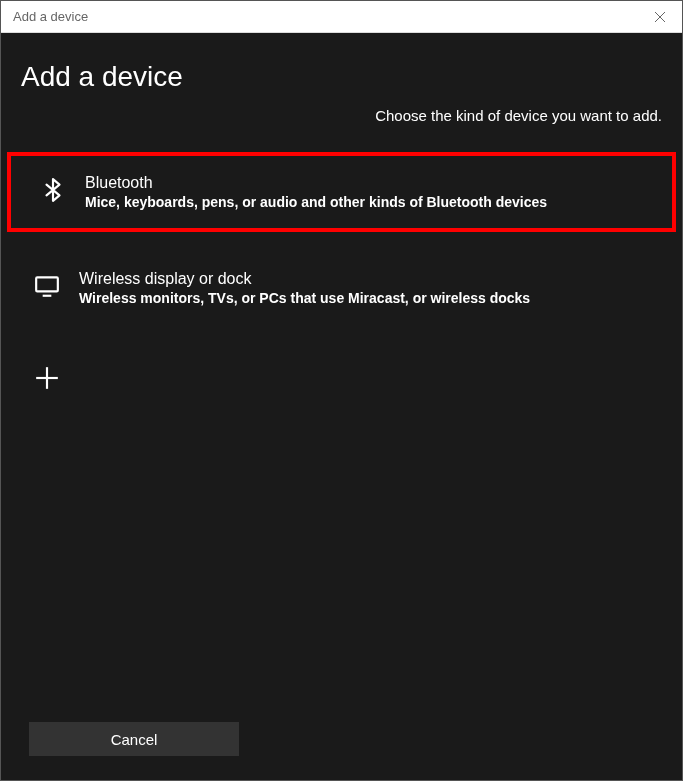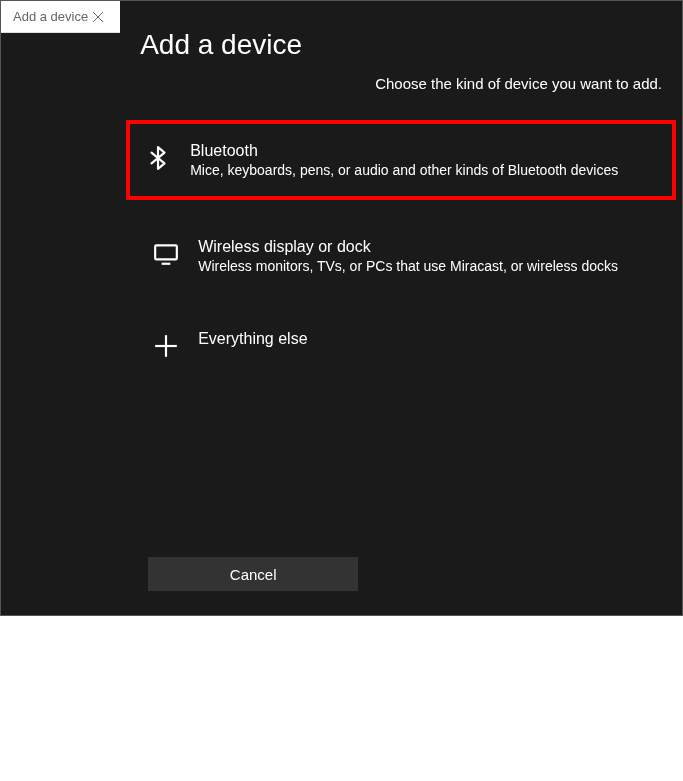--- a/index.html
+++ b/index.html
@@ -8,23 +8,24 @@
       box-sizing: border-box;
     }
     body {
       font-family: "Segoe UI", sans-serif;
       background: #fff;
       width: 683px;
       height: 781px;
     }
     .window {
       width: 683px;
-      height: 616px;
+      height: 781px;
       border: 1px solid #555;
       display: flex;
+      flex-direction: column;
       background: #1a1a1a;
     }
     .titlebar {
       height: 32px;
       background: #fff;
       display: flex;
       align-items: center;
       justify-content: space-between;
       padding: 0 12px;
       border-bottom: 1px solid #ddd;
@@ -79,21 +80,21 @@
       display: flex;
       align-items: flex-start;
       padding: 18px 32px;
       cursor: pointer;
       gap: 18px;
       margin-bottom: 20px;
     }
     .option.highlighted {
       border: 4px solid #ff0000;
       margin: 0 6px 20px 6px;
-      padding: 18px 14px;
+      padding: 18px 28px;
     }
     .option-icon {
       width: 28px;
       height: 28px;
       display: flex;
       align-items: center;
       justify-content: center;
       flex-shrink: 0;
       margin-top: 2px;
     }
@@ -106,21 +107,21 @@
       flex-direction: column;
     }
     .option-title {
       font-size: 16px;
       font-weight: 400;
       color: #fff;
       margin-bottom: 2px;
     }
     .option-desc {
       font-size: 14px;
-      font-weight: 400;
+      font-weight: 700;
       color: #fff;
     }
     .footer {
       margin-top: auto;
       display: flex;
       justify-content: flex-start;
       padding: 24px 28px;
     }
     .cancel-btn {
       background: #333333;
@@ -179,21 +180,20 @@
       </div>
 
       <div class="option">
         <div class="option-icon">
           <svg viewBox="0 0 24 24" fill="none" stroke="#fff" stroke-width="2">
             <line x1="12" y1="2" x2="12" y2="22"></line>
             <line x1="2" y1="12" x2="22" y2="12"></line>
           </svg>
         </div>
         <div class="option-text">
-          <div class="option-title">Everything else</div>
         </div>
       </div>
 
     </div>
 
     <div class="footer">
       <button class="cancel-btn">Cancel</button>
     </div>
   </div>
 </div>

